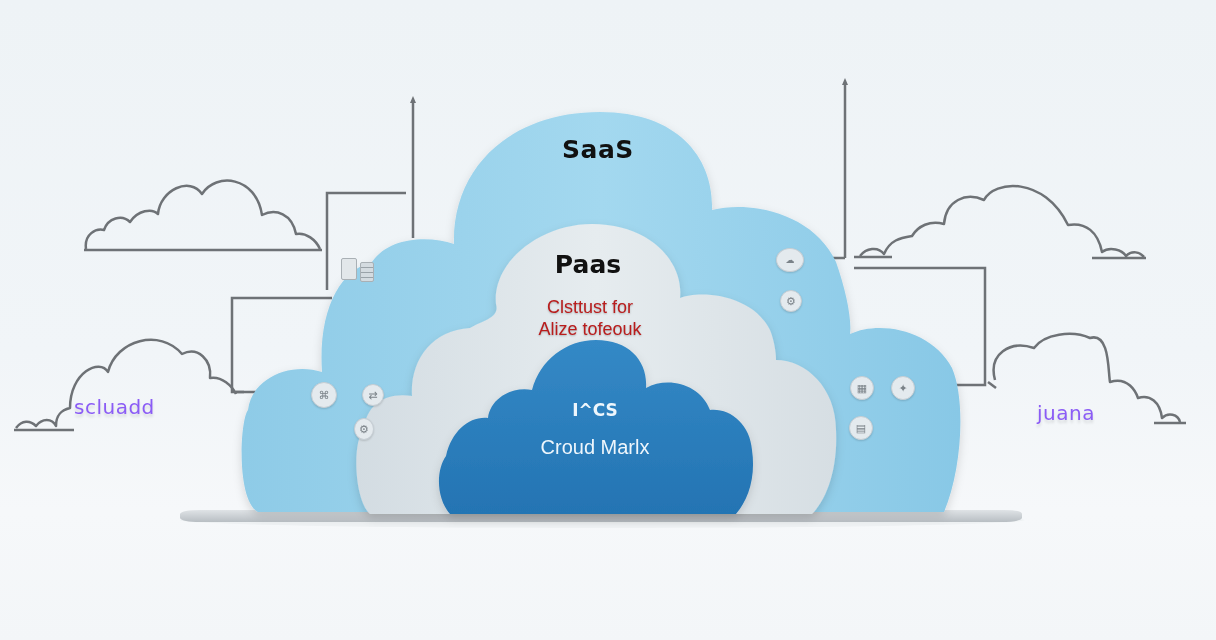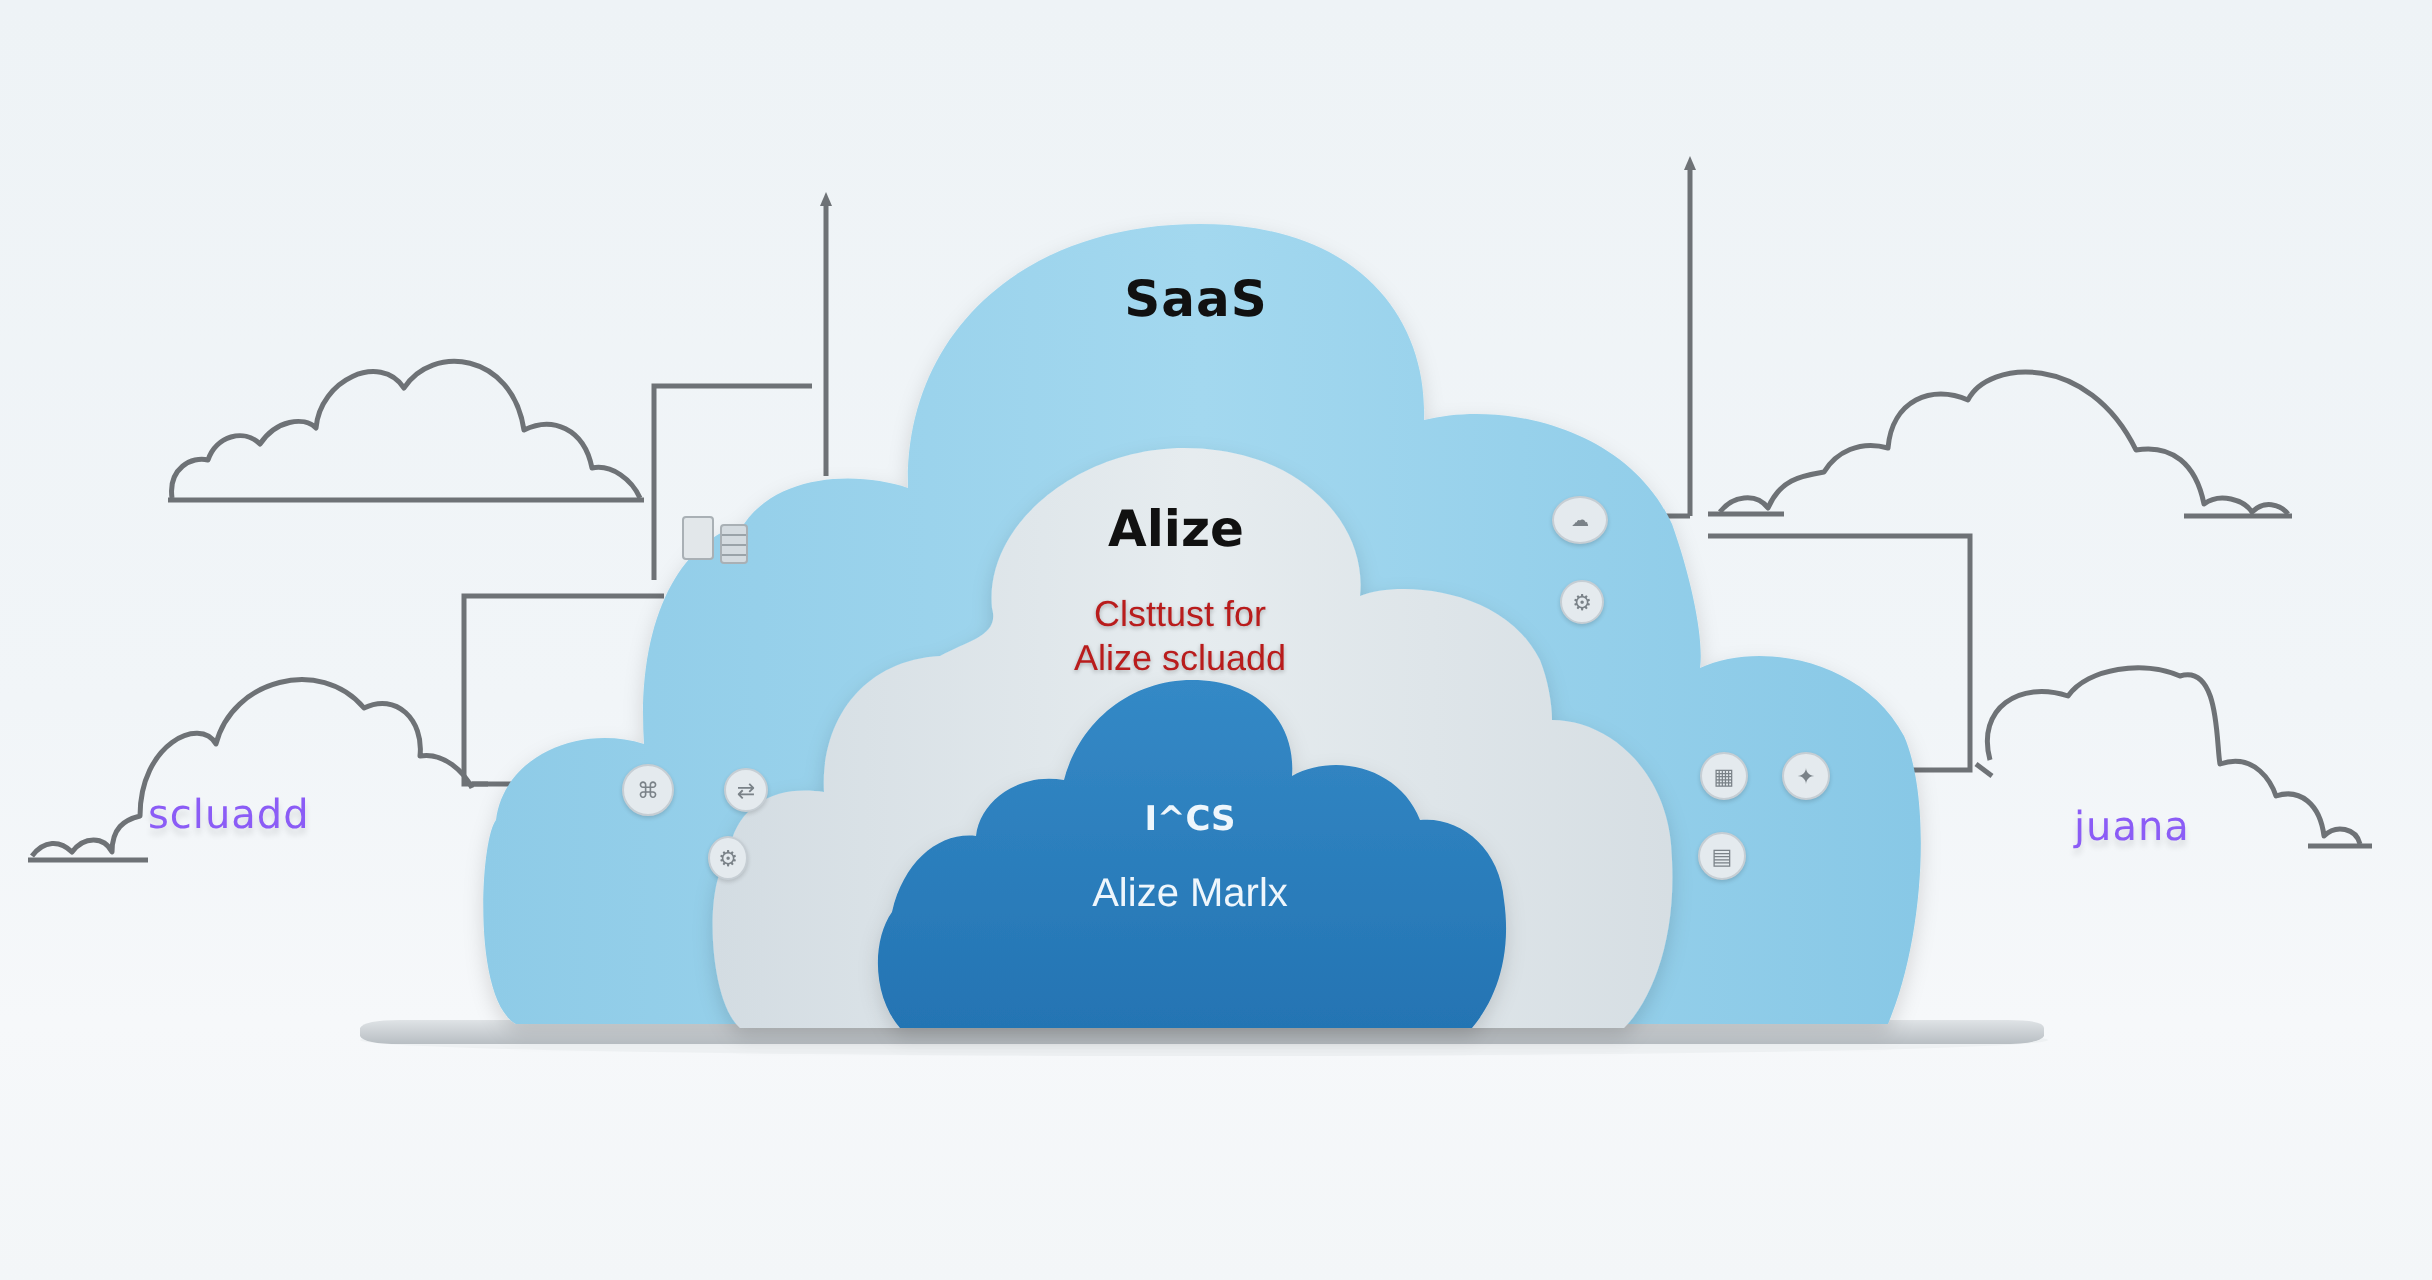--- a/index.html
+++ b/index.html
@@ -132,29 +132,29 @@
                C 540 360, 566 340, 596 340
                C 630 340, 648 362, 646 388
                C 668 376, 700 384, 710 410
                C 730 408, 750 424, 752 450
                C 756 478, 748 500, 736 514 Z" fill="url(#iaasGrad)"></path>
     </g>
   </svg>
 
   <div class="label saas-title">SaaS</div>
 
-  <div class="label paas-title">Alize</div>
+  <div class="label paas-title">Paas</div>
   <div class="label paas-sub">
     <div>Clsttust for</div>
-    <div>Alize scluadd</div>
+    <div>Alize tofeouk</div>
   </div>
 
   <div class="label iaas-title">I^CS</div>
   <div class="label iaas-sub">
-    <div>Alize Marlx</div>
+    <div>Croud Marlx</div>
   </div>
 
   <div class="side-label left-label">scluadd</div>
   <div class="side-label right-label">juana</div>
 
   <div style="position:absolute;left:341px;top:258px;width:14px;height:20px;background:#e2e7ea;border:1px solid #a9b0b5;border-radius:2px;"></div>
   <div style="position:absolute;left:360px;top:262px;width:12px;height:18px;background:#d4dbe0;border:1px solid #a9b0b5;border-radius:2px;background-image:repeating-linear-gradient(180deg,#d4dbe0 0 4px,#9aa3a9 4px 5px);"></div>
 
   <div class="node" style="left:311px;top:382px;">⌘</div>
   <div class="node" style="left:362px;top:384px;width:20px;height:20px;">⇄</div>

